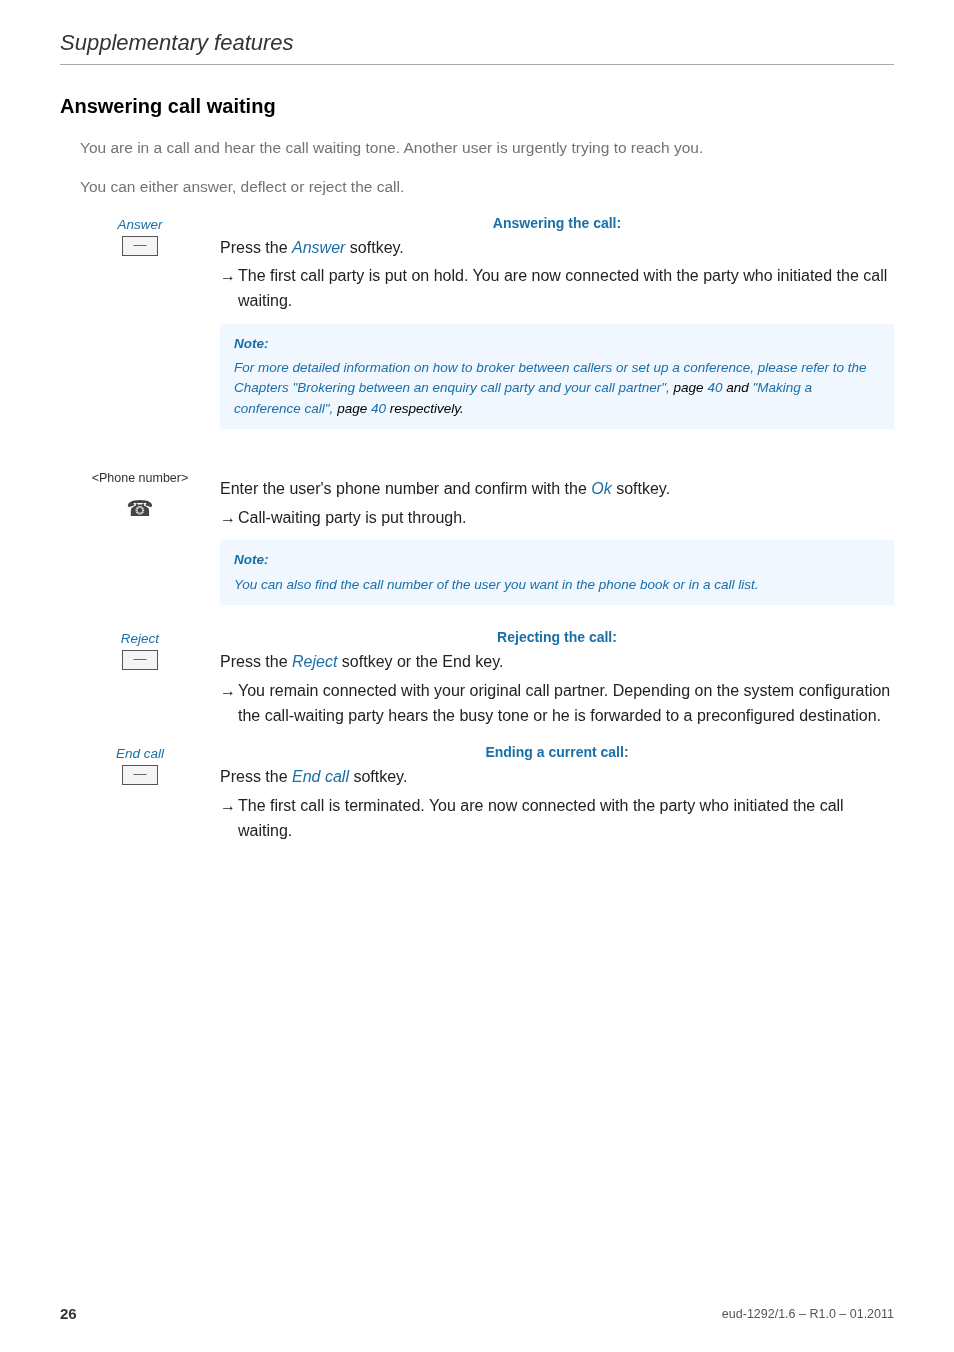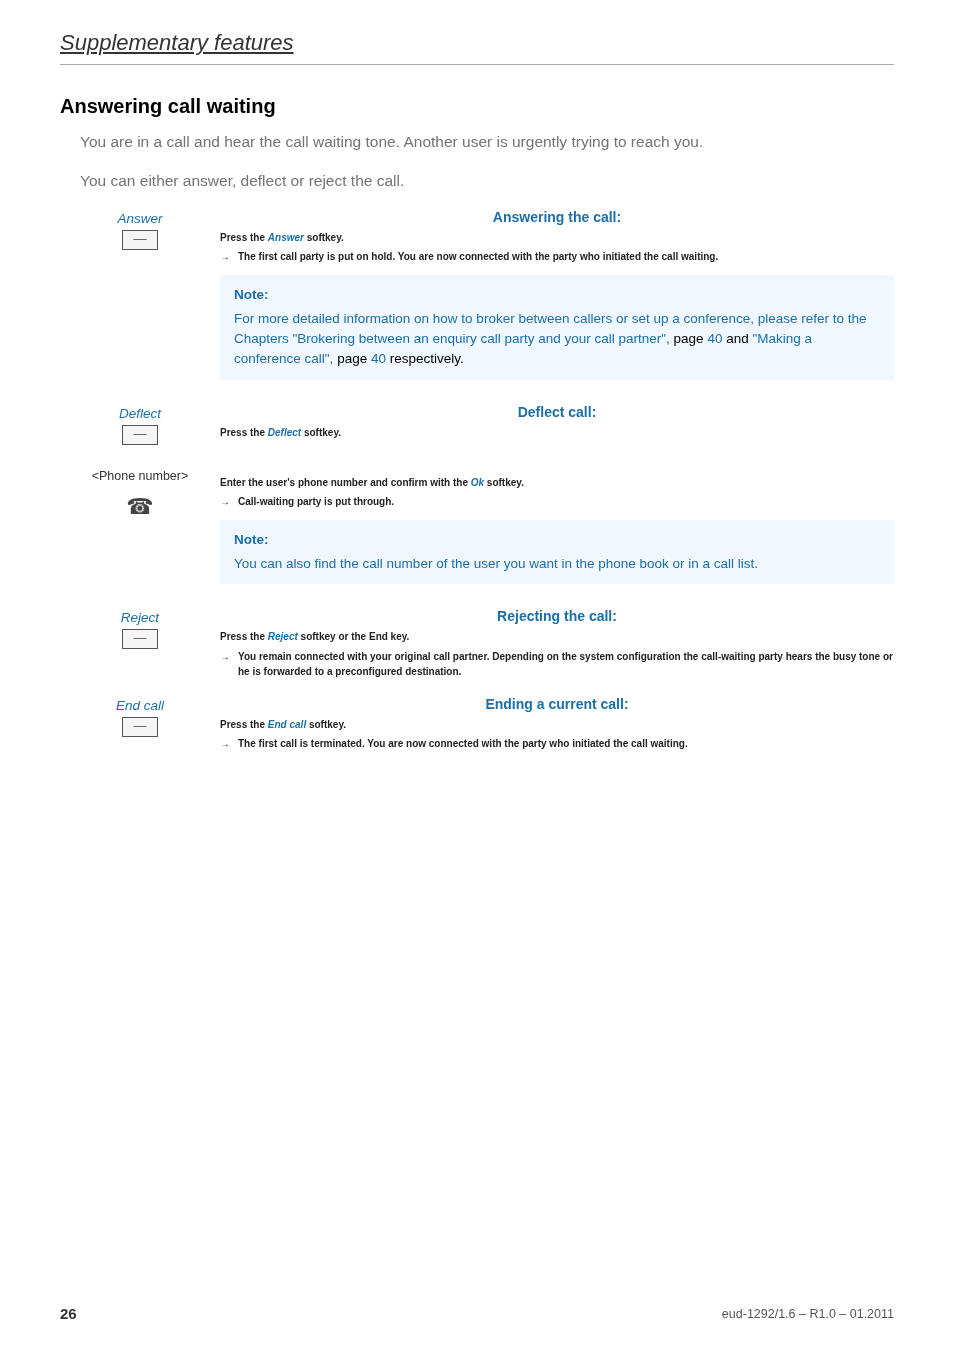--- a/index.html
+++ b/index.html
@@ -13,27 +13,26 @@
       padding: 30px 60px 60px 60px;
     }
     .page-header {
       font-size: 22px;
       font-style: italic;
       color: #333;
       font-weight: normal;
       padding-bottom: 8px;
       border-bottom: 1px solid #aaa;
       margin-bottom: 30px;
-      text-decoration: underline;
     }
     .section-title {
       font-size: 20px;
       font-weight: bold;
       color: #000;
-      margin-bottom: 12px;
+      margin-bottom: 18px;
     }
     .intro-text {
       font-size: 15.5px;
       line-height: 1.5;
       margin-bottom: 16px;
       color: #737373;
       margin-left: 20px;
     }
     .content-table {
       width: 100%;
@@ -90,24 +89,23 @@
       margin-bottom: 11px;
     }
     .action-title {
       font-weight: bold;
       color: #1a6fa8;
       font-size: 14px;
       margin-bottom: 5px;
       text-align: center;
     }
     .action-body {
-      font-size: 10px;
+      font-size: 16px;
       line-height: 1.55;
       color: #222;
-      font-weight: bold;
     }
     .arrow-text {
       padding-left: 18px;
       position: relative;
       display: block;
       margin-top: 4px;
     }
     .arrow-text::before {
       content: "→";
       position: absolute;
@@ -117,20 +115,21 @@
     }
     .note-box {
       background: #f0f7ff;
       border: none;
       padding: 10px 14px;
       margin-top: 10px;
       margin-bottom: 8px;
       font-size: 13.5px;
       line-height: 1.5;
       color: #1a6fa8;
+      font-style: italic;
     }
     .note-box .note-title {
       font-weight: bold;
       color: #1a6fa8;
       margin-bottom: 4px;
     }
     .note-box .note-body {
       color: #1a6fa8;
     }
     .note-box .note-body a,
@@ -201,32 +200,20 @@
             For more detailed information on how to broker between callers or set up a conference, please refer to the Chapters <span class="link-text">"Brokering between an enquiry call party and your call partner"</span>, <span class="black-text">page</span> <span class="link-text">40</span> <span class="black-text">and</span> <span class="link-text">"Making a conference call"</span>, <span class="black-text">page</span> <span class="link-text">40</span> <span class="black-text">respectively.</span>
           </div>
         </div>
       </td>
     </tr>
 
     <tr class="row-divider">
         <td colspan="2"></td>
       </tr>
 
-    <tr>
-      <td class="left-col">
-        <span class="softkey-label">Deflect</span>
-        <div class="softkey-box"><span class="softkey-box-content">—</span></div>
-      </td>
-      <td class="right-col">
-        <div class="action-title">Deflect call:</div>
-        <div class="action-body">
-          Press the <span class="italic-link">Deflect</span> softkey.
-        </div>
-      </td>
-    </tr>
 
     <tr class="row-divider">
         <td colspan="2"></td>
       </tr>
 
     <tr>
       <td class="left-col">
         <span class="phone-number-label">&lt;Phone number&gt;</span>
         <span class="phone-icon">☎︎</span>
       </td>

